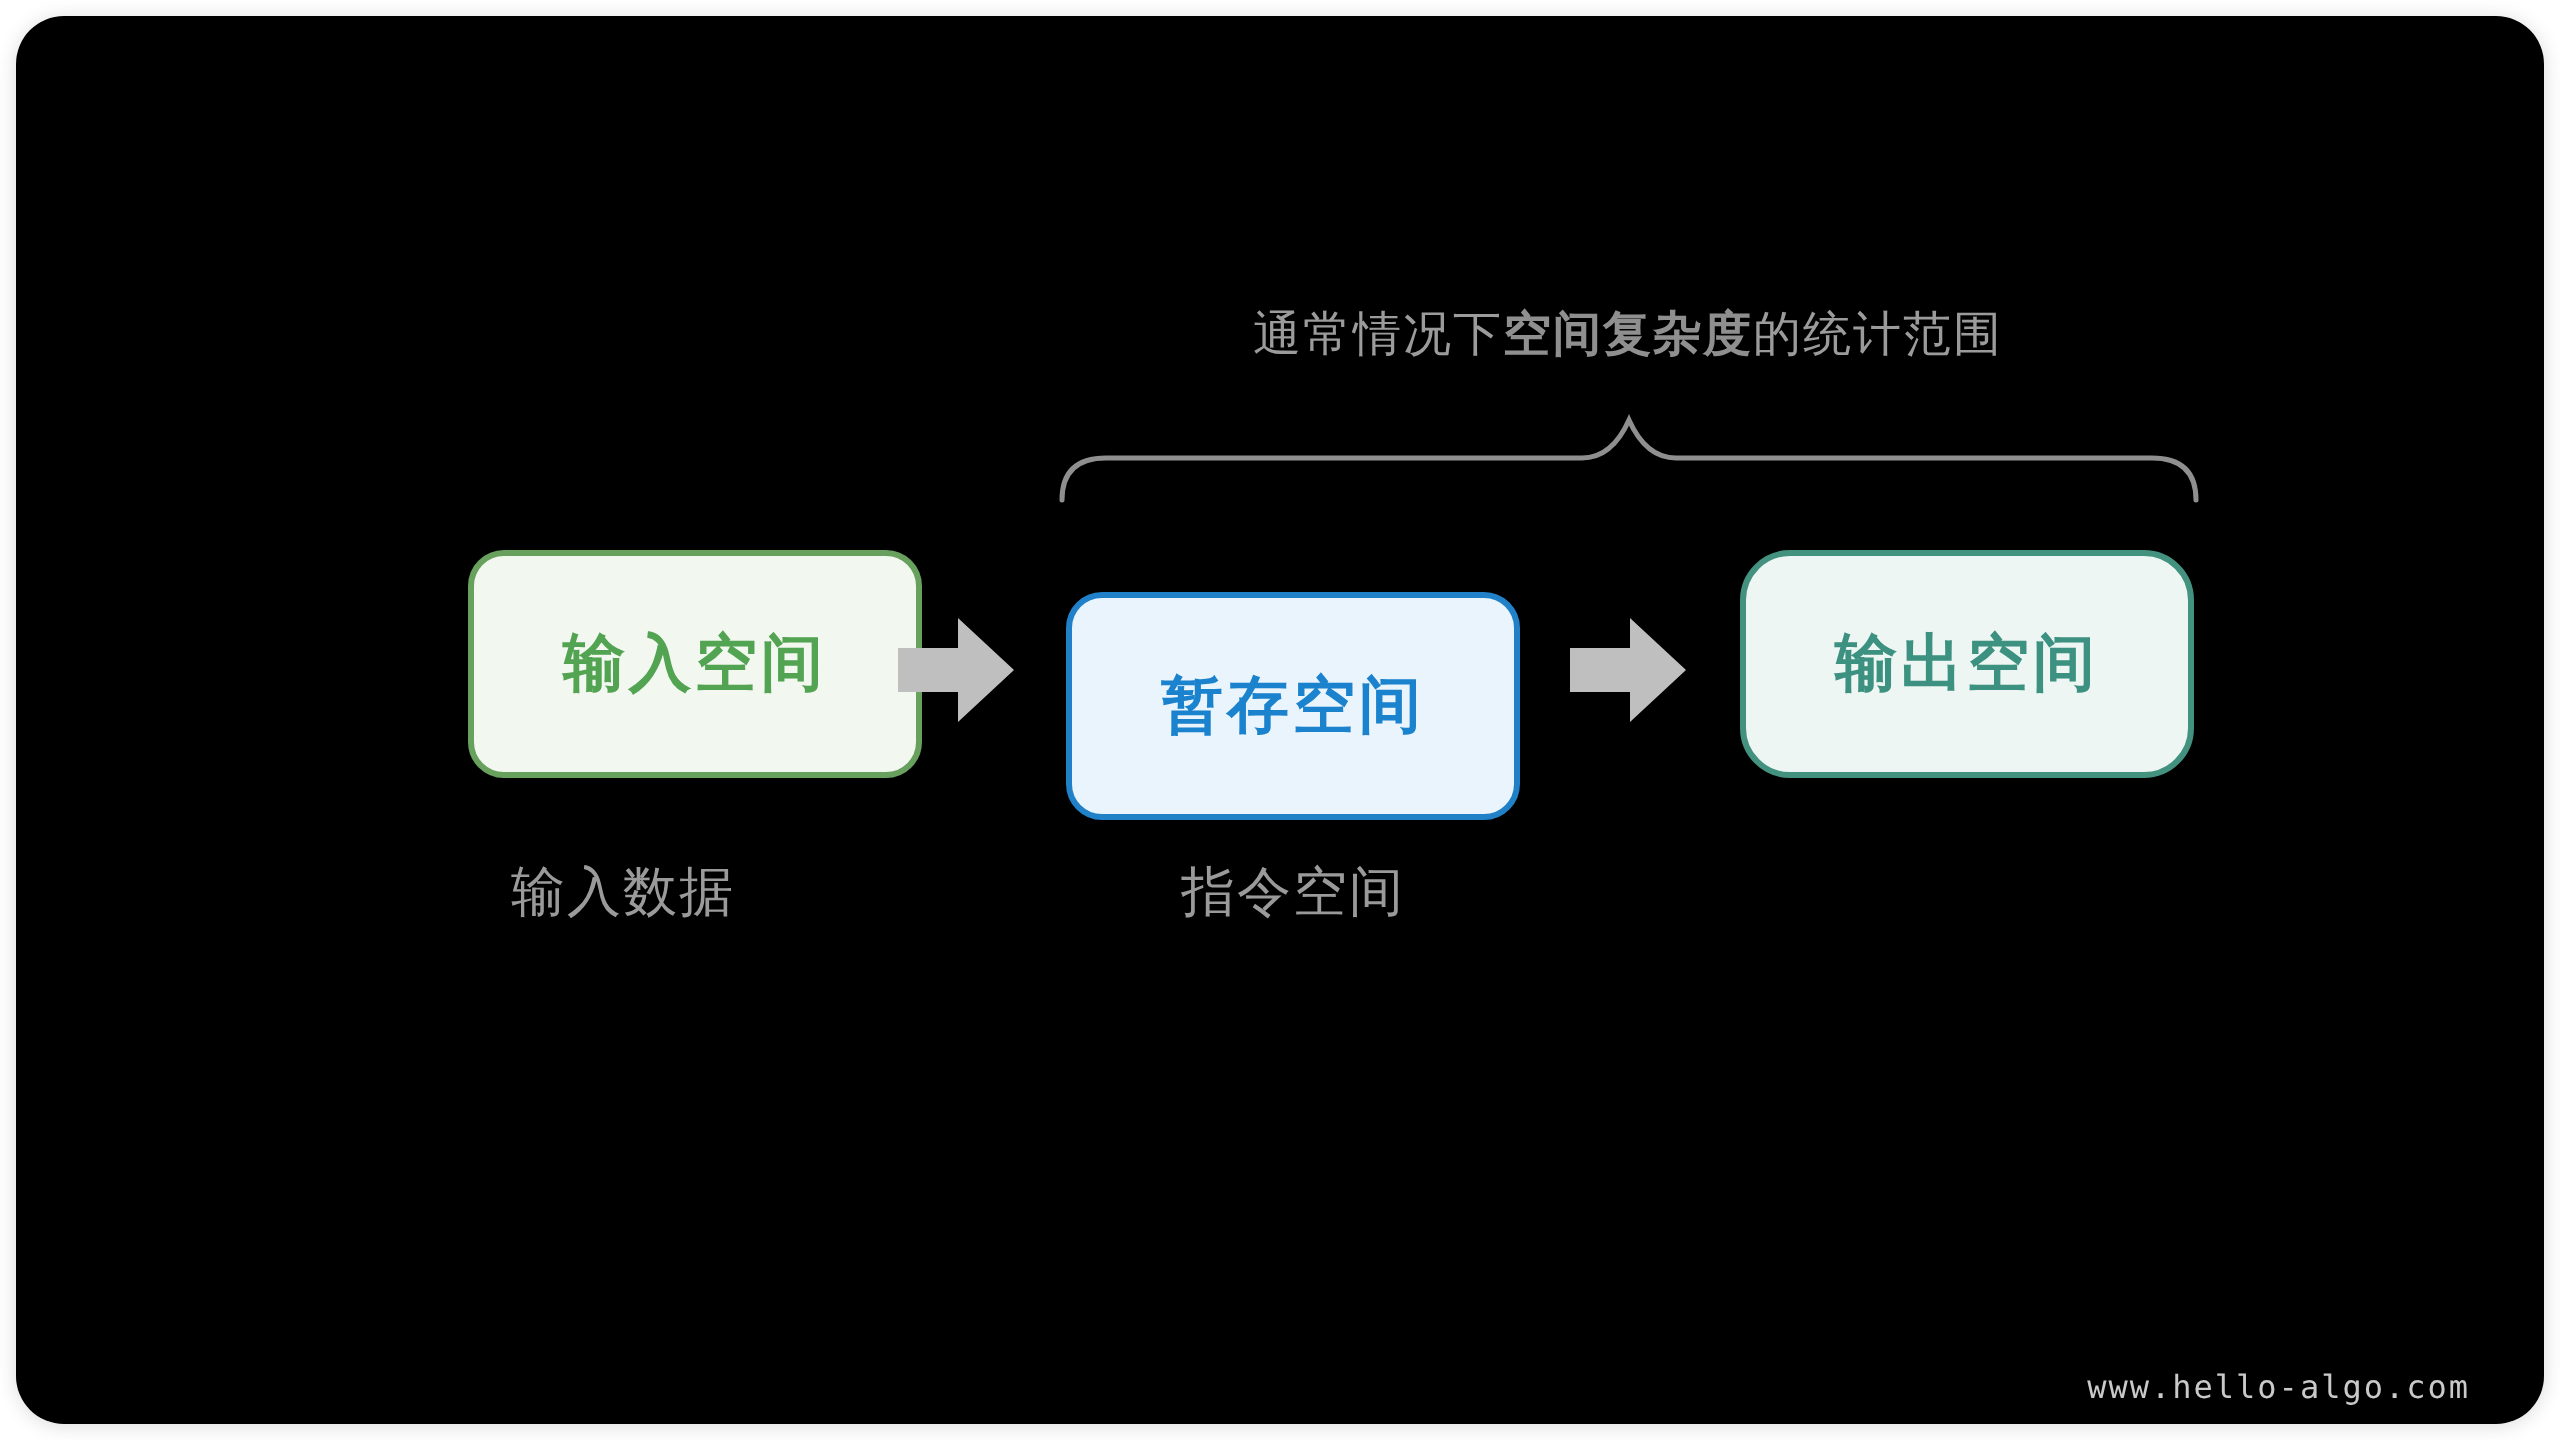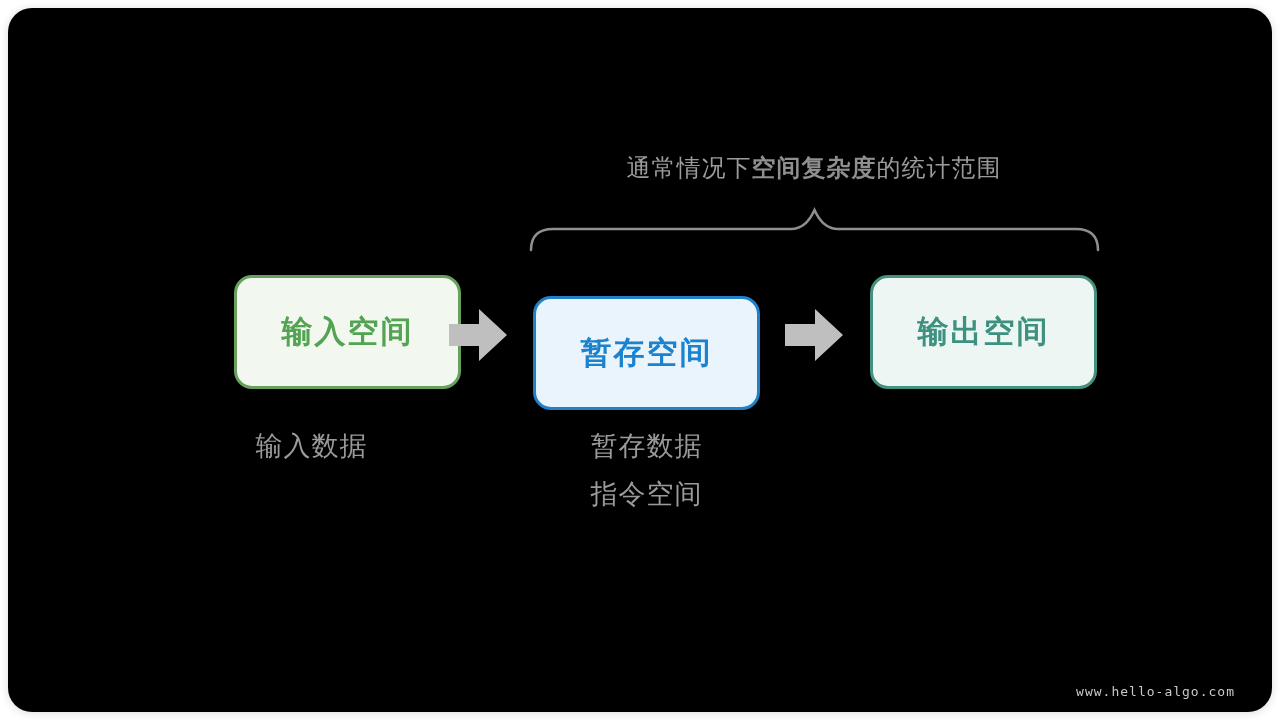--- a/index.html
+++ b/index.html
@@ -68,21 +68,21 @@
     letter-spacing: 1px;
   }
   .note-input  { left: 190px; }
   .note-temp   { left: 525px; }
   .note-output { left: 862px; }
 
   .watermark {
     position: absolute;
     right: 37px; top: 676px;
     font-family: "DejaVu Sans Mono", "Liberation Mono", monospace;
-    font-size: 13px;
+    font-size: 16px;
     color: #c9c9c9;
     letter-spacing: 1px;
   }
 </style>
 </head>
 <body>
 
 <div class="card">
 
   <div class="title" style="color: rgb(155, 155, 155);">
@@ -102,29 +102,28 @@
   </svg>
 
   <div class="box box-temp" style="border-color: rgb(32, 128, 200); background: rgb(234, 244, 252); color: rgb(27, 131, 205); margin-top: 21px;">
     <span>暂存空间</span>
   </div>
 
   <svg class="arrow arrow-2" viewBox="0 0 60 54" aria-hidden="true">
     <polygon points="0,16 30,16 30,1 58,27 30,53 30,38 0,38" fill="#bfbfbf"></polygon>
   </svg>
 
-  <div class="box box-output" style="border-color: rgb(67, 145, 127); background: rgb(237, 246, 243); color: rgb(61, 145, 128);">
+  <div class="box box-output" style="border-color: rgb(67, 145, 127); background: rgb(237, 246, 243); color: rgb(61, 145, 128); border-radius: 25px;">
     <span>输出空间</span>
   </div>
 
   <div class="note note-input" style="color: rgb(154, 154, 154);">
     <div>输入数据</div>
   </div>
 
   <div class="note note-temp" style="color: rgb(154, 154, 154);">
-    <div>暂存数据</div>
     <div>指令空间</div>
   </div>
 
 
   <div class="watermark" style="color: rgb(201, 201, 201);">www.hello-algo.com</div>
 
 </div>
 
 </body></html>

